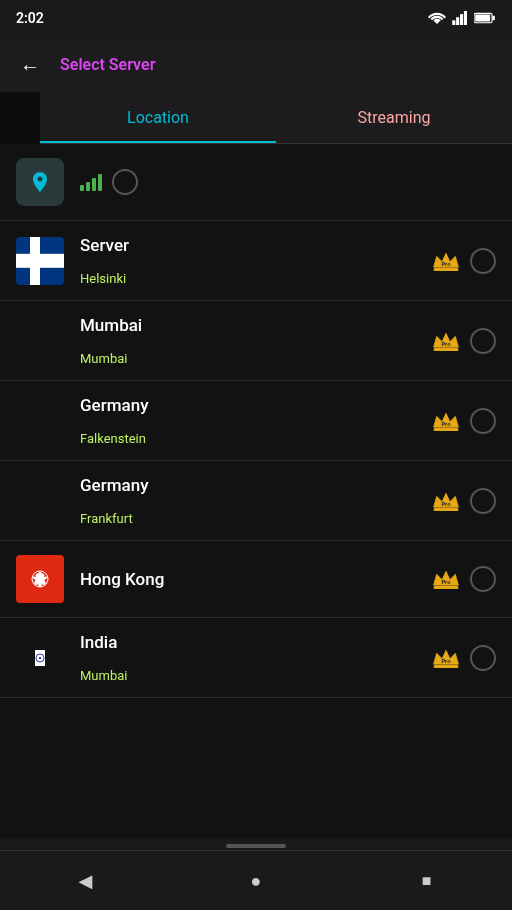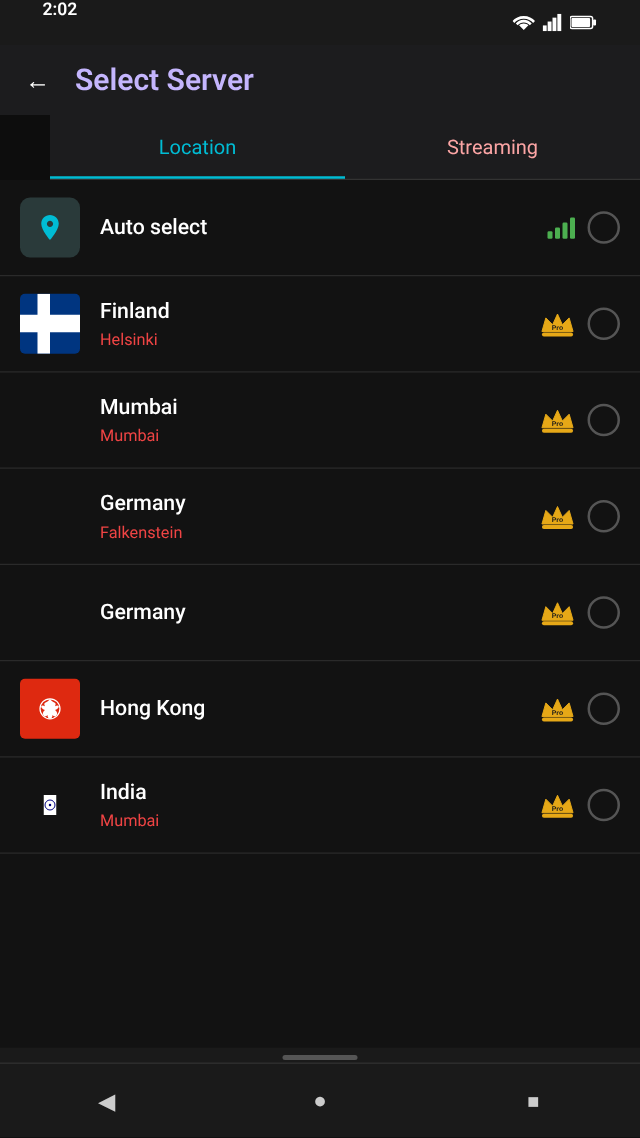--- a/index.html
+++ b/index.html
@@ -13,22 +13,23 @@
       overflow: hidden;
       display: flex;
       flex-direction: column;
     }
 
     
     .status-bar {
       background: #1a1a1a;
       height: 36px;
       display: flex;
+      align-items: center;
       justify-content: space-between;
-      padding: 0 34px;
+      padding: 0 16px;
     }
 
     .status-time {
       font-size: 14px;
       font-weight: 600;
       color: #fff;
     }
 
     .status-icons {
       display: flex;
@@ -47,23 +48,23 @@
     }
 
     .back-btn {
       color: #fff;
       font-size: 20px;
       cursor: pointer;
       padding: 4px;
     }
 
     .header-title {
-      font-size: 24px;
+      font-size: 16px;
       font-weight: 600;
-      color: #c4b5fd;
+      color: #d946ef;
     }
 
     
     .tabs {
       background: #1c1c1e;
       display: flex;
       border-bottom: 1px solid #333;
       margin-left: 40px;
     }
 
@@ -138,22 +139,22 @@
     }
 
     .server-name {
       font-size: 17px;
       font-weight: 500;
       color: #ffffff;
     }
 
     .server-city {
       font-size: 13px;
-      color: #ef4444;
-      margin-top: 6px;
+      color: #bef264;
+      margin-top: 16px;
     }
 
     .server-right {
       display: flex;
       align-items: center;
       gap: 10px;
     }
 
     
     .signal-bars {
@@ -338,38 +339,35 @@
 </div>
 
 <div class="server-list">
 
   <div class="server-item">
     <div class="auto-icon">
       <svg width="24" height="24" viewBox="0 0 24 24" fill="#00bcd4">
         <path d="M12 2C8.13 2 5 5.13 5 9c0 5.25 7 13 7 13s7-7.75 7-13c0-3.87-3.13-7-7-7zm0 9.5c-1.38 0-2.5-1.12-2.5-2.5s1.12-2.5 2.5-2.5 2.5 1.12 2.5 2.5-1.12 2.5-2.5 2.5z"></path>
       </svg>
     </div>
-    <div class="server-info">
-      <div class="server-name">Auto select</div>
-    </div>
     <div class="server-right">
       <div class="signal-bars">
         <div class="signal-bar" style="height:6px"></div>
         <div class="signal-bar" style="height:9px"></div>
         <div class="signal-bar" style="height:13px"></div>
         <div class="signal-bar" style="height:17px"></div>
       </div>
       <div class="radio-circle"></div>
     </div>
   </div>
 
   <div class="server-item">
     <div class="server-flag flag-finland"></div>
     <div class="server-info">
-      <div class="server-name">Finland</div>
+      <div class="server-name">Server</div>
       <div class="server-city">Helsinki</div>
     </div>
     <div class="server-right">
       <div class="pro-badge">
         <svg class="crown-svg" viewBox="0 0 36 28" fill="none" xmlns="http://www.w3.org/2000/svg">
           <path d="M2 22L6 8L13 15L18 4L23 15L30 8L34 22H2Z" fill="#e6a817" stroke="#e6a817" stroke-linejoin="round"></path>
           <rect x="2" y="23" width="32" height="4" rx="2" fill="#e6a817"></rect>
           <text x="18" y="20" text-anchor="middle" font-size="7" fill="#1a1a1a" font-weight="bold" font-family="Arial">Pro</text>
         </svg>
       </div>
@@ -422,20 +420,21 @@
   </div>
 
   <div class="server-item">
     <div class="server-flag flag-germany">
       <div class="flag-germany-black"></div>
       <div class="flag-germany-red"></div>
       <div class="flag-germany-gold"></div>
     </div>
     <div class="server-info">
       <div class="server-name">Germany</div>
+      <div class="server-city">Frankfurt</div>
     </div>
     <div class="server-right">
       <div class="pro-badge">
         <svg class="crown-svg" viewBox="0 0 36 28" fill="none" xmlns="http://www.w3.org/2000/svg">
           <path d="M2 22L6 8L13 15L18 4L23 15L30 8L34 22H2Z" fill="#e6a817" stroke="#e6a817" stroke-linejoin="round"></path>
           <rect x="2" y="23" width="32" height="4" rx="2" fill="#e6a817"></rect>
           <text x="18" y="20" text-anchor="middle" font-size="7" fill="#1a1a1a" font-weight="bold" font-family="Arial">Pro</text>
         </svg>
       </div>
       <div class="radio-circle"></div>

